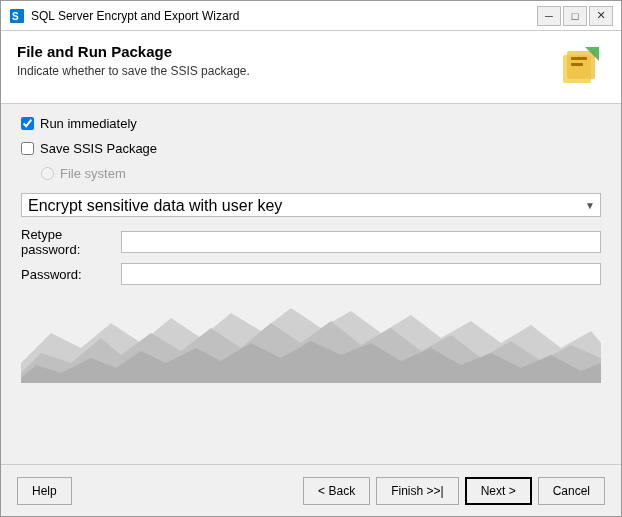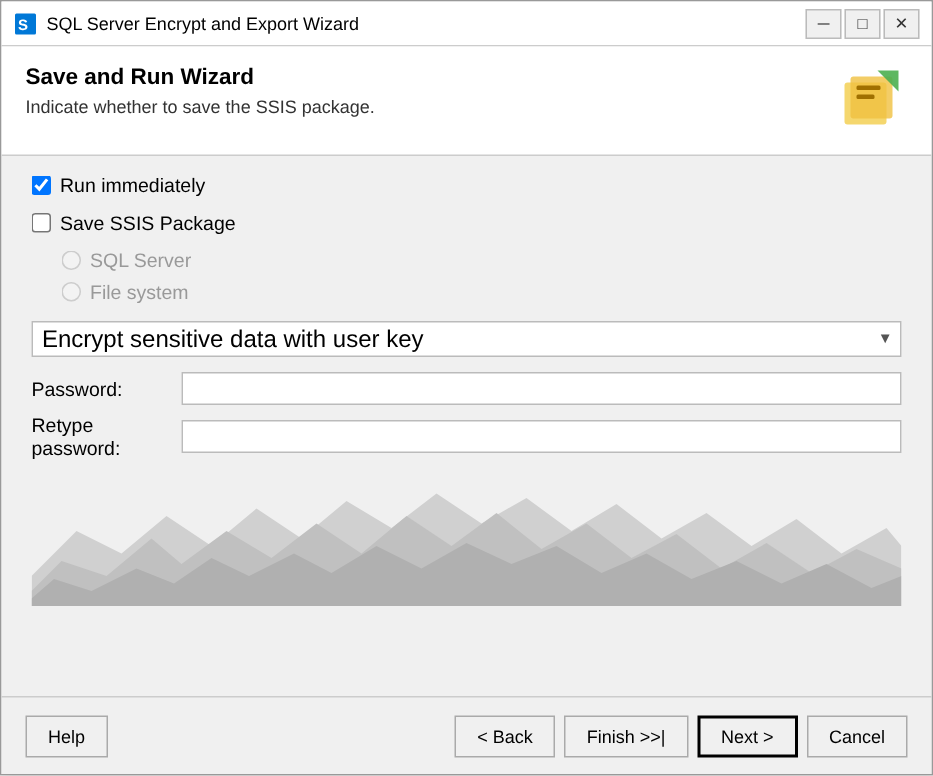--- a/index.html
+++ b/index.html
@@ -223,21 +223,21 @@
     <span class="title-bar-text">SQL Server Encrypt and Export Wizard</span>
     <div class="title-bar-controls">
       <button class="title-btn">─</button>
       <button class="title-btn">□</button>
       <button class="title-btn close">✕</button>
     </div>
   </div>
 
   <div class="header-section">
     <div class="header-text">
-      <h2>Save and Run Wizard</h2>
+      <h2>File and Run Package</h2>
       <p>Indicate whether to save the SSIS package.</p>
     </div>
     <svg class="header-icon" viewBox="0 0 48 48">
       <rect x="6" y="12" width="28" height="28" fill="#f5d76e" rx="2"></rect>
       <rect x="10" y="8" width="28" height="28" fill="#f0c040" rx="2" opacity="0.8"></rect>
       <polygon points="28,4 42,4 42,18" fill="#4caf50" opacity="0.9"></polygon>
       <rect x="14" y="14" width="16" height="3" fill="#a07000" rx="1"></rect>
       <rect x="14" y="20" width="12" height="3" fill="#a07000" rx="1"></rect>
     </svg>
   </div>
@@ -248,24 +248,20 @@
       <input type="checkbox" id="runImmediately" checked="" style="">
       <label for="runImmediately" class="checkbox-label">Run immediately</label>
     </div>
 
     <div class="checkbox-row">
       <input type="checkbox" id="saveSsis" style="">
       <label for="saveSsis" class="checkbox-label">Save SSIS Package</label>
     </div>
 
     <div class="radio-group">
-      <div class="radio-row">
-        <input type="radio" name="destination" id="sqlServer" disabled="" style="">
-        <label for="sqlServer" class="radio-label">SQL Server</label>
-      </div>
       <div class="radio-row">
         <input type="radio" name="destination" id="fileSystem" disabled="" style="">
         <label for="fileSystem" class="radio-label">File system</label>
       </div>
     </div>
 
     <div class="field-group">
       <div class="dropdown-wrapper">
         <select>
           <option>Encrypt sensitive data with user key</option>
@@ -273,25 +269,25 @@
           <option>Encrypt sensitive data with password</option>
           <option>Encrypt all data with password</option>
           <option>Encrypt all data with user key</option>
           <option>Rely on server storage and roles for access control</option>
         </select>
         <span class="dropdown-arrow">▼</span>
       </div>
     </div>
 
     <div class="password-row">
+      <label class="password-label">Retype password:</label>
+      <input type="password" style="">
+    </div>
+    <div class="password-row">
       <label class="password-label">Password:</label>
-      <input type="password" style="">
-    </div>
-    <div class="password-row">
-      <label class="password-label">Retype password:</label>
       <input type="password" style="">
     </div>
 
     <div class="mountains-area">
       <svg class="mountains-svg" viewBox="0 0 580 90" preserveAspectRatio="none">
 
         <polygon points="0,70 30,40 60,55 90,30 120,50 150,25 180,45 210,20 240,38 270,15 300,35 330,18 360,40 390,22 420,45 450,28 480,50 510,32 540,55 570,38 580,50 580,90 0,90" fill="#d0d0d0"></polygon>
 
         <polygon points="0,80 20,60 50,70 80,45 100,62 130,40 160,58 190,35 220,55 250,30 280,50 310,28 340,52 370,35 400,58 430,42 460,65 490,48 520,68 550,52 580,65 580,90 0,90" fill="#c0c0c0"></polygon>
 

